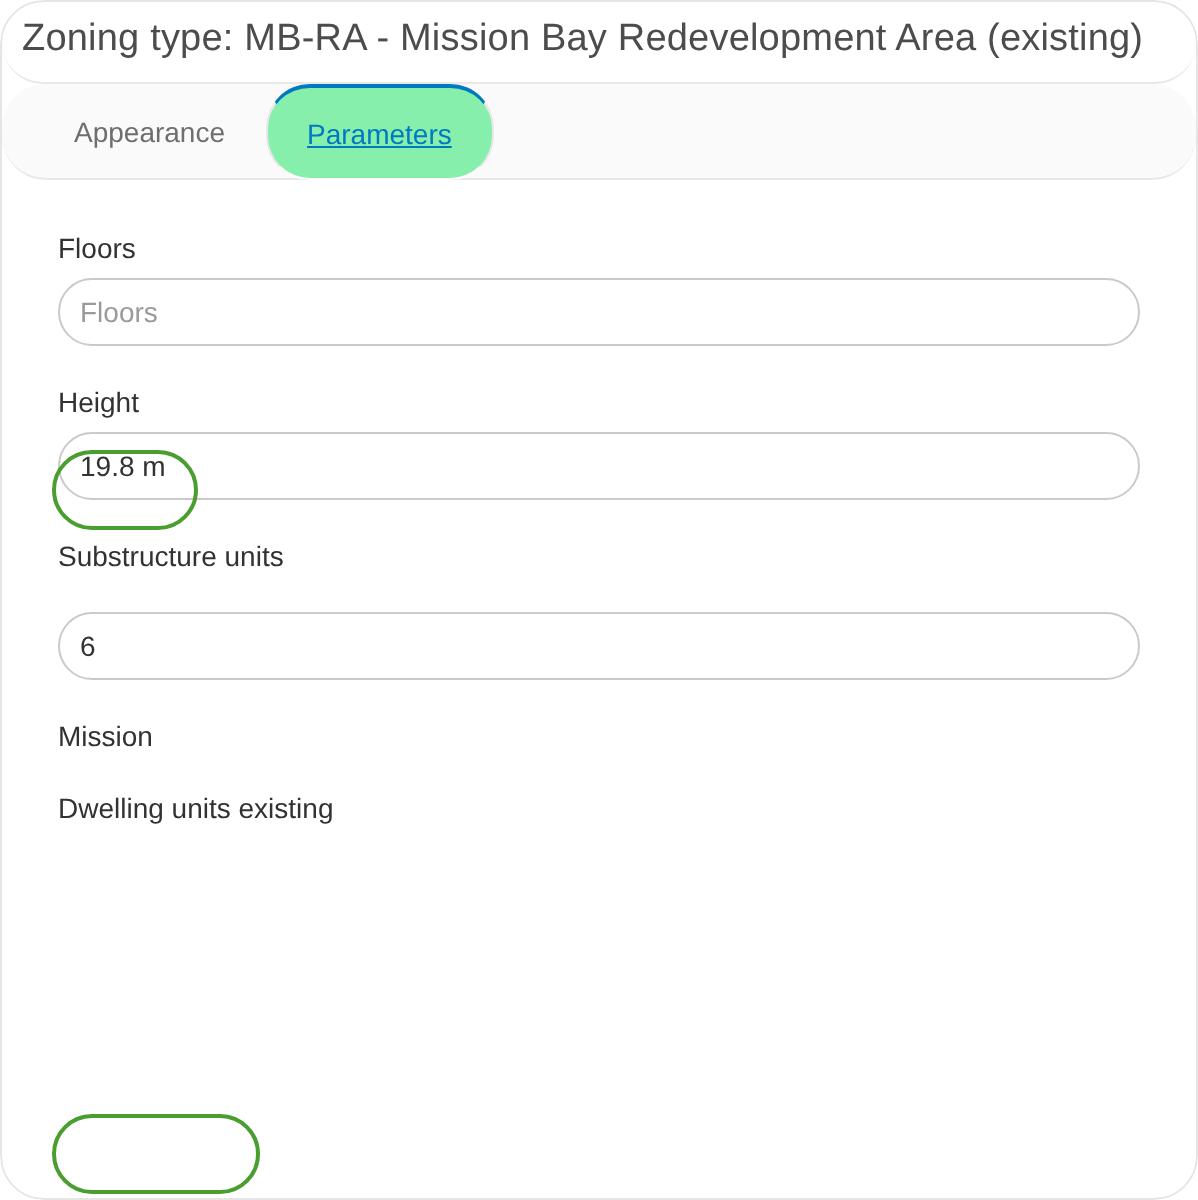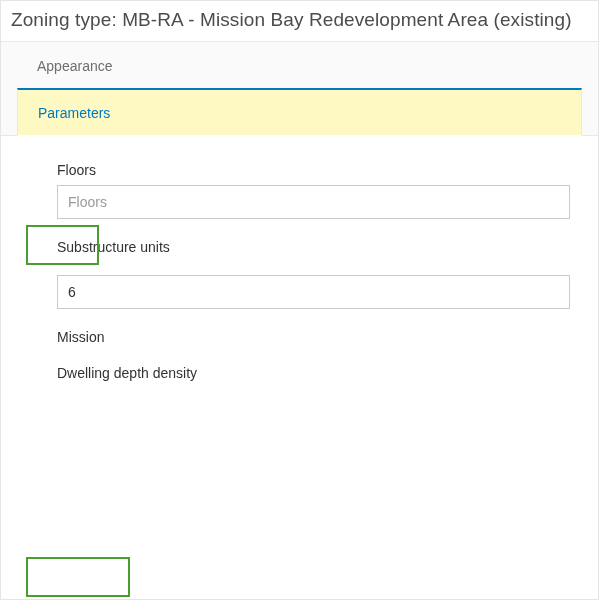--- a/index.html
+++ b/index.html
@@ -1,23 +1,23 @@
 <!DOCTYPE html>
 <html><head>
 <meta charset="utf-8">
 <style>
-  * { box-sizing: border-box; margin: 0; padding: 0; }
+  * { box-sizing: border-box; margin: 0; padding: 0; border-radius: 22px; }
   html, body { font-family: "Segoe UI", "Avenir Next", Arial, sans-serif; font-size: 14px; color: #323232; background: #ffffff; }
   .page { width: 599px; height: 600px; border: 1px solid #e5e5e5; background: #ffffff; position: relative; overflow: hidden; }
   .header { padding: 8px 10px 10px 10px; font-size: 19px; font-weight: 400; color: #4c4c4c; letter-spacing: .1px; border-bottom: 1px solid #e8e8e8; }
-  .tabs { display: flex; border-bottom: 1px solid #e8e8e8; padding: 0 16px; background: #fafafa; flex-direction: column; }
+  .tabs { display: flex; border-bottom: 1px solid #e8e8e8; padding: 0 16px; background: #fafafa; }
   .tab { padding: 16px 20px 14px 20px; font-size: 14px; color: #6e6e6e; cursor: pointer; user-select: none; }
-  .tab.active { background: #fef9c3; color: #0079c1; border: 1px solid #e8e8e8; border-bottom: 1px solid #ffffff; margin-bottom: -1px; border-top: 2px solid #0079c1; padding-top: 15px; }
+  .tab.active { background: #86efac; color: #0079c1; border: 1px solid #e8e8e8; border-bottom: 1px solid #ffffff; margin-bottom: -1px; border-top: 2px solid #0079c1; padding-top: 15px; text-decoration: underline; }
   .form { padding: 26px 28px 0 28px; }
-  .field { margin-bottom: 20px; margin-left: 28px; }
+  .field { margin-bottom: 20px; }
   .label { font-size: 14px; color: #323232; margin-bottom: 7px; display: block; font-weight: 400; }
   .input { width: 100%; height: 34px; border: 1px solid #cacaca; padding: 0 10px; font-size: 14px; color: #323232; background: #ffffff; font-family: inherit; outline: none; display: flex; align-items: center; }
   .input::placeholder { color: #9a9a9a; }
   input.input { line-height: 32px; }
   .hl { position: absolute; border: 2.5px solid #4a9e2f; pointer-events: none; }
   .hl1 { left: 25px; top: 224px; width: 73px; height: 40px; }
   .hl2 { left: 25px; top: 556px; width: 104px; height: 40px; }
 </style>
 </head>
 <body>
@@ -31,34 +31,38 @@
     <div class="tab active">Parameters</div>
   </div>
 
   <div class="form">
 
     <div class="field">
       <label class="label">Floors</label>
       <input class="input" type="text" placeholder="Floors" style="">
     </div>
 
+    <div class="field">
+      <label class="label">Height</label>
+      <input class="input" type="text" value="19.8 m" style="">
+    </div>
 
     <div class="field">
       <label class="label">Substructure units</label>
     </div>
 
     <div class="field">
       <input class="input" type="text" value="6" style="">
     </div>
 
     <div class="field">
       <label class="label">Mission</label>
     </div>
 
     <div class="field">
-      <label class="label">Dwelling depth density</label>
+      <label class="label">Dwelling units existing</label>
     </div>
 
   </div>
 
   <div class="hl hl1"></div>
   <div class="hl hl2"></div>
 </div>
 
 </body></html>

